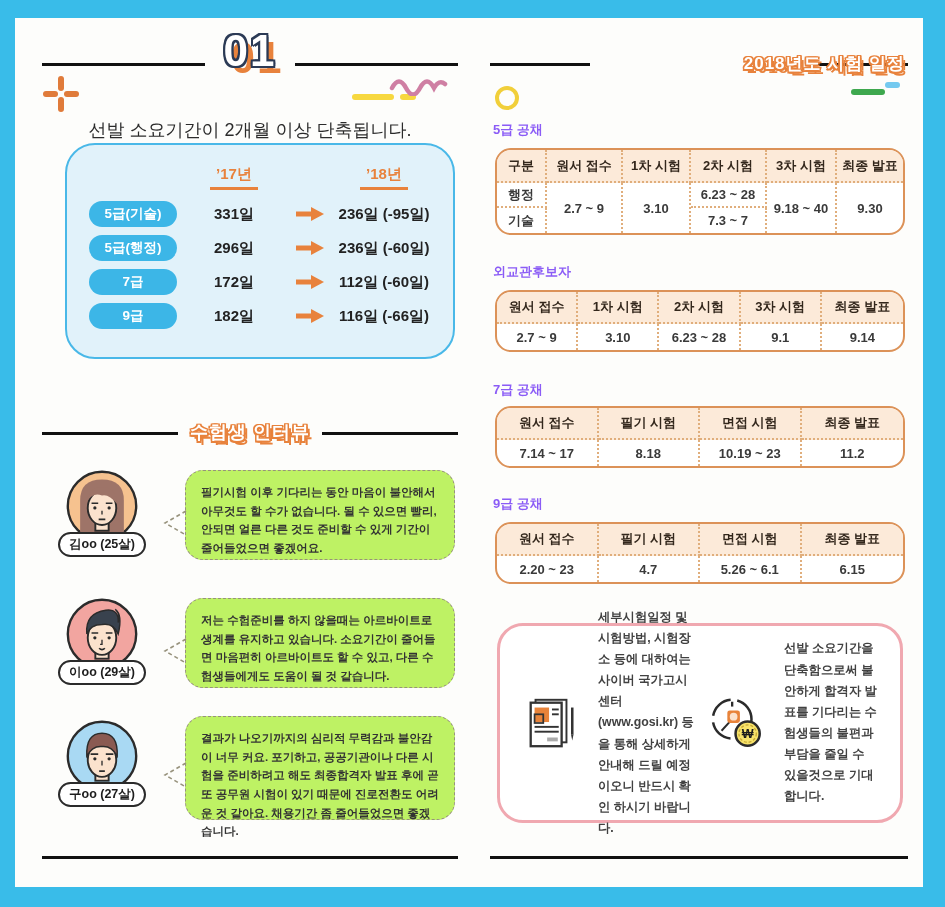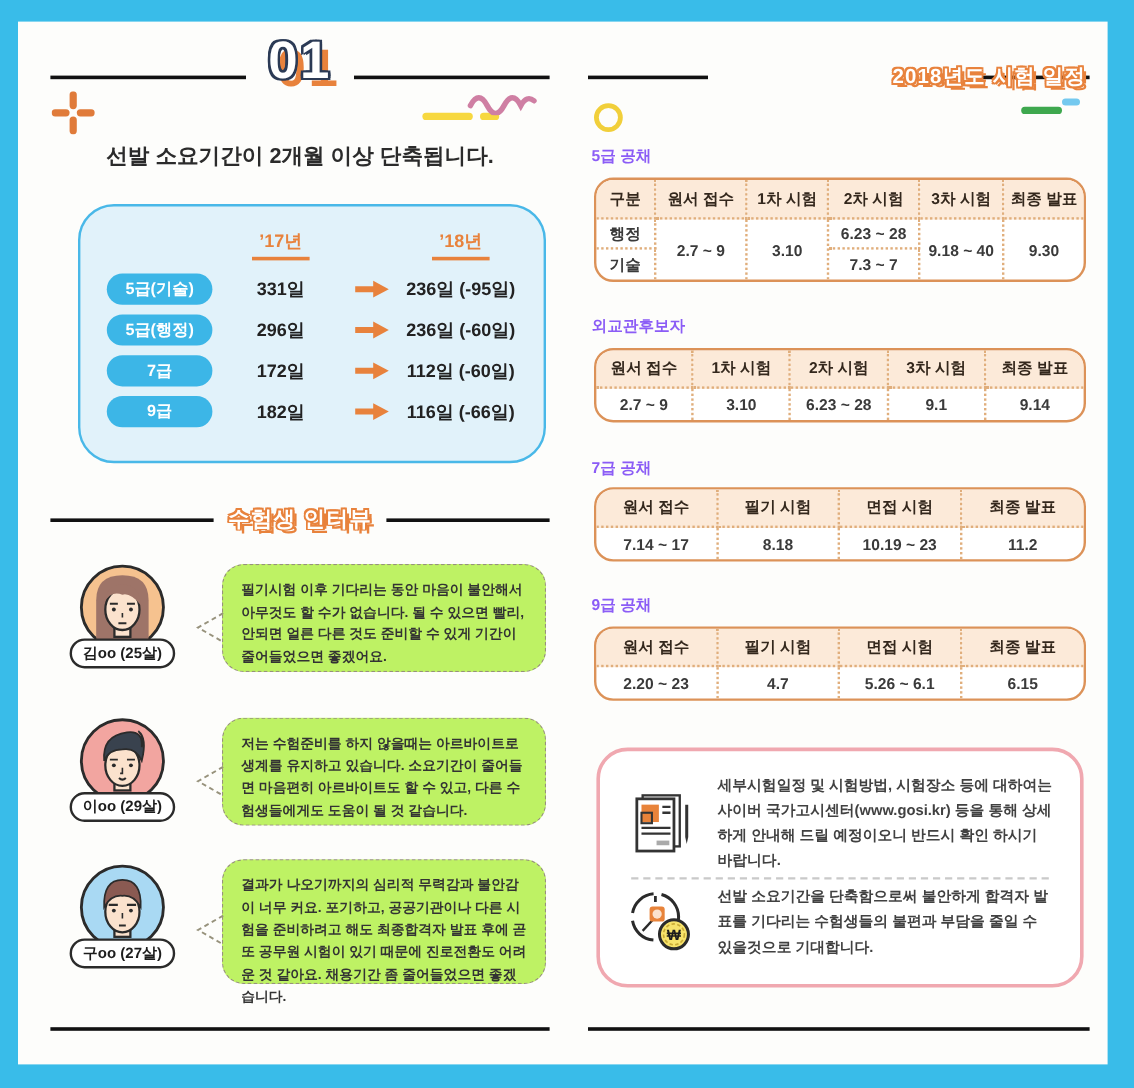--- a/index.html
+++ b/index.html
@@ -23,25 +23,25 @@
                 1.5px 1.5px 0 #e8823c,0 -1.5px 0 #e8823c,0 1.5px 0 #e8823c,
                 -1.5px 0 0 #e8823c,1.5px 0 0 #e8823c,3.5px 3.5px 0 #e8823c;
   }
   .big-num{
     font-size:44px;font-weight:800;color:#fff;letter-spacing:2px;
     text-shadow:-2px -2px 0 #2b3a55,2px -2px 0 #2b3a55,-2px 2px 0 #2b3a55,2px 2px 0 #2b3a55,
                 0 -2px 0 #2b3a55,0 2px 0 #2b3a55,-2px 0 0 #2b3a55,2px 0 0 #2b3a55,
                 7px 7px 0 #e8823c;
   }
 
-  .main-title{font-size:18px;font-weight:700;color:#2b2b2b;text-align:center;white-space:nowrap;}
+  .main-title{font-size:18px;font-weight:400;color:#2b2b2b;text-align:center;white-space:nowrap;}
 
   
   .cmp-box{
-    position:absolute;left:50px;top:152px;width:390px;height:216px;
+    position:absolute;left:50px;top:125px;width:390px;height:216px;
     background:#e1f2fa;border:2.5px solid #49b8e8;border-radius:30px;box-sizing:border-box;
     padding:16px 18px 0 18px;
   }
   .cmp-row{display:flex;align-items:center;height:34px;}
   .cmp-head-row{display:flex;align-items:center;height:32px;margin-bottom:4px;}
   .cmp-c1{width:96px;display:flex;justify-content:center;}
   .cmp-c2{width:106px;text-align:center;}
   .cmp-c3{width:46px;display:flex;justify-content:center;}
   .cmp-c4{flex:1;text-align:center;}
   .year-lbl{display:inline-block;font-size:15px;font-weight:800;color:#e8823c;
@@ -76,21 +76,21 @@
     font-size:13px;white-space:nowrap;}
   .cell.h{background:#fcead9;font-weight:800;color:#33271c;}
   .cell.b{font-weight:700;color:#3a3a3a;}
   .vline{border-right:2px dotted #e0ae7c;}
   .hdot{border-bottom:2px dotted #e0ae7c;}
 
   
   .notes-box{
     position:absolute;left:482px;top:605px;width:406px;height:200px;box-sizing:border-box;
     background:#fff;border:3px solid #f0a8b0;border-radius:26px;
-    padding:18px 20px;display:flex;flex-direction:column;
+    padding:18px 20px;display:flex;flex-direction:row;
   }
   .note{display:flex;align-items:center;gap:16px;flex:1;}
   .note-text{font-size:12.3px;font-weight:600;color:#414141;line-height:1.72;}
   .note-divider{border-top:2px dashed #c9c9c9;margin:2px 6px;}
   .note-icon{flex:0 0 62px;display:flex;justify-content:center;}
 
   .deco-plus{position:absolute;}
   .ring{position:absolute;width:16px;height:16px;border:4px solid #f1cf3a;border-radius:50%;}
   .dash{position:absolute;border-radius:4px;}
 </style>

